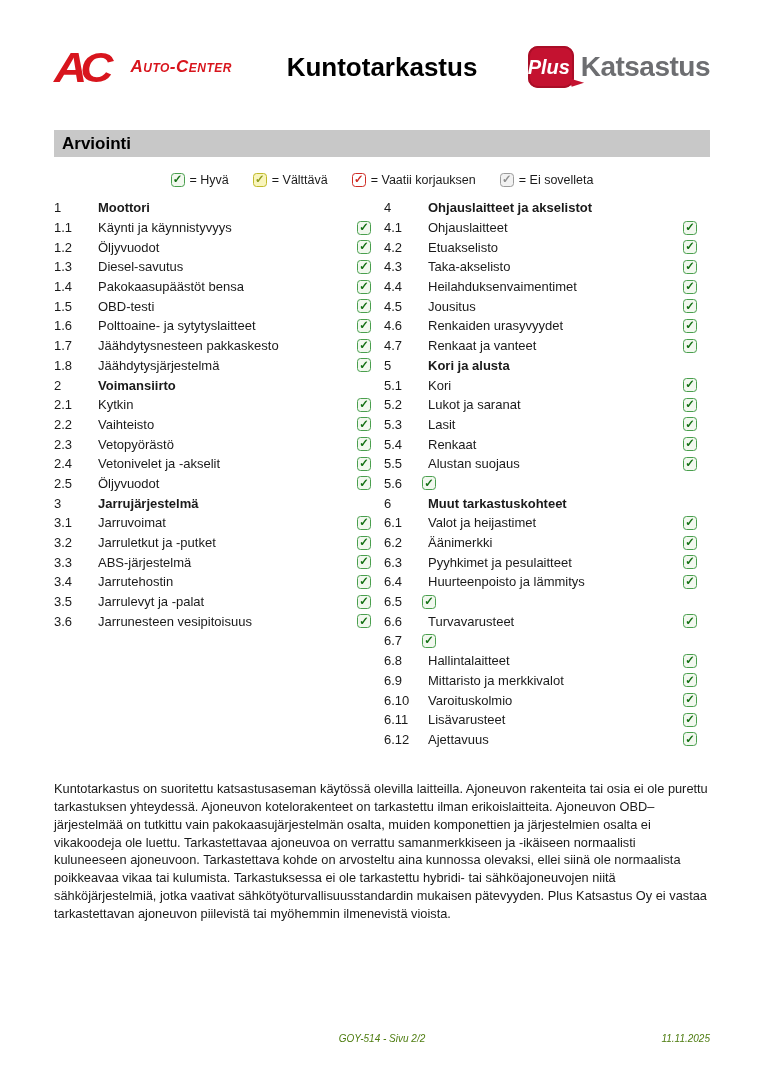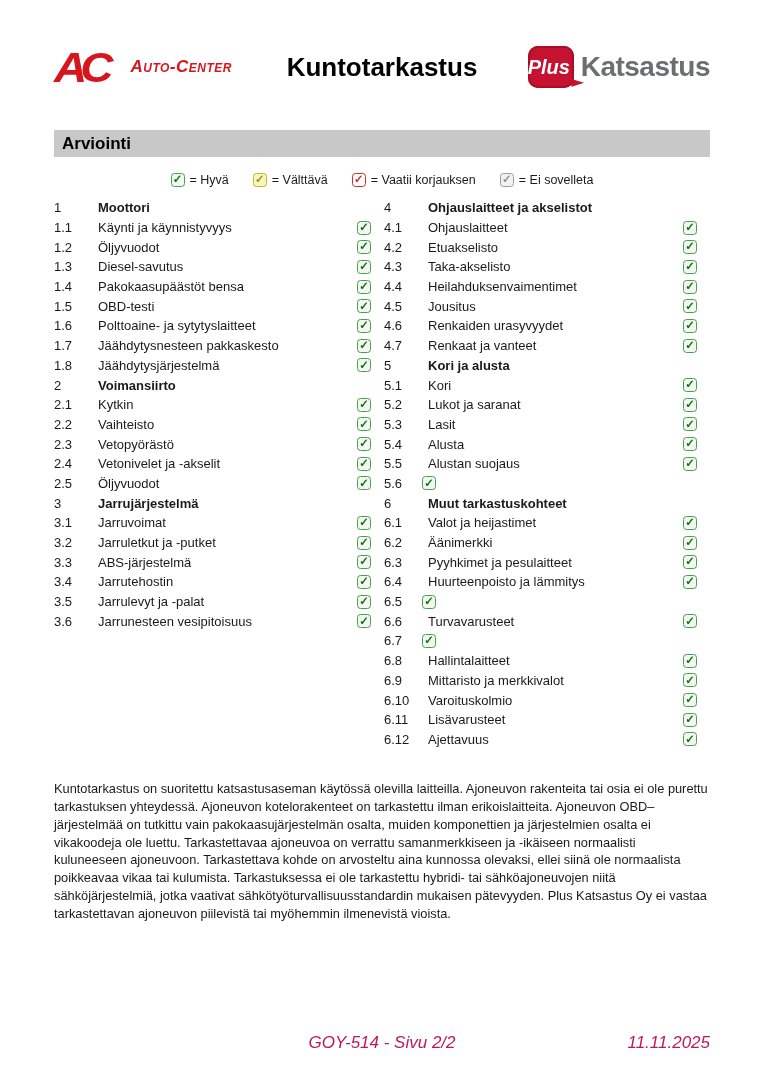--- a/index.html
+++ b/index.html
@@ -40,21 +40,21 @@
   .row { display:flex; align-items:center; height:19.7px; }
   .row .num { width:38px; flex:0 0 auto; }
   .row .label { flex:1 1 auto;margin-left:6px; }
   .row.head .label { font-weight:bold; }
   .row .cb { margin-right:13px; }
 
   
   .disclaimer { margin-top:31px; font-size:12.8px; line-height:17.8px; color:#1a1a1a; }
 
   
-  .page-footer { position:absolute; left:54px; right:54px; top:1033px; height:18px; font-size:17px; font-style:italic; color:#be185d; }
+  .page-footer { position:absolute; left:54px; right:54px; top:1033px; height:18px; font-size:10px; font-style:italic; color:#4d7c0f; }
   .footer-center { position:absolute; left:50%; transform:translateX(-50%); white-space:nowrap; }
   .footer-right { position:absolute; right:0; white-space:nowrap; }
 </style>
 </head>
 <body>
 
 <div class="page">
 
   <header>
     <div class="brand-left">
@@ -255,21 +255,21 @@
           <span class="label">Lukot ja saranat</span>
           <span class="cb good">✓</span>
         </div>
         <div class="row">
           <span class="num">5.3</span>
           <span class="label">Lasit</span>
           <span class="cb good">✓</span>
         </div>
         <div class="row">
           <span class="num">5.4</span>
-          <span class="label">Alusta</span>
+          <span class="label">Renkaat</span>
           <span class="cb good">✓</span>
         </div>
         <div class="row">
           <span class="num">5.5</span>
           <span class="label">Alustan suojaus</span>
           <span class="cb good">✓</span>
         </div>
         <div class="row">
           <span class="num">5.6</span>
           <span class="cb good">✓</span>

